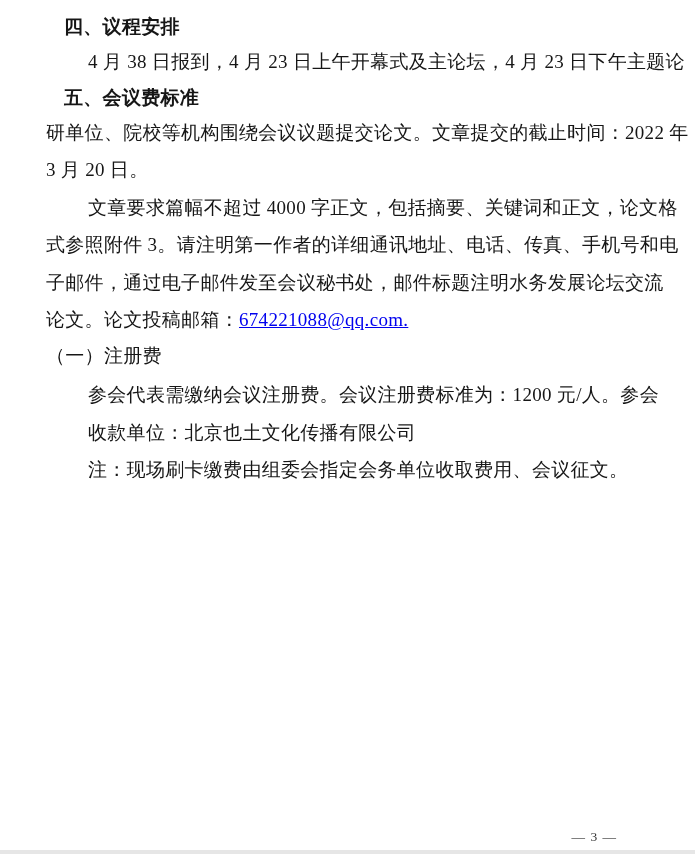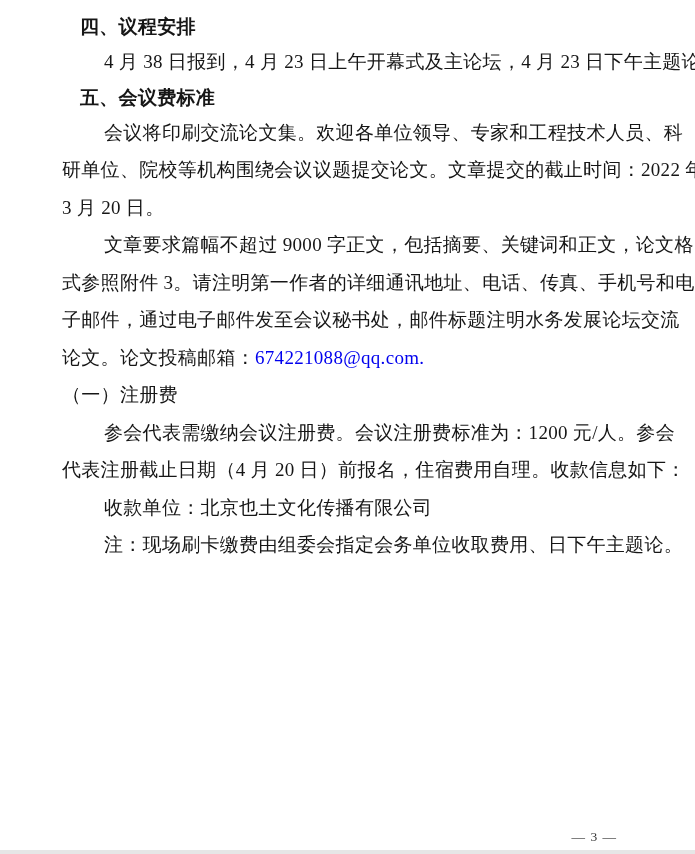--- a/index.html
+++ b/index.html
@@ -13,41 +13,42 @@
     position: relative;
     overflow: hidden;
   }
   .page {
     position: relative;
     width: 695px;
     height: 854px;
     background: #ffffff;
   }
   .content {
-    padding: 10px 56px 0 62px;
+    padding: 10px 56px 0 46px;
     font-size: 19px;
     line-height: 37.5px;
     letter-spacing: 0.3px;
   }
   .content p, .content h3 {
     margin: 0;
     padding: 0;
     white-space: nowrap;
   }
   h3.h {
     font-size: 19px;
     font-weight: bold;
     line-height: 33px;
     padding-left: 18px;
   }
   .h6 { margin-top: 2px !important; }
   .fl { text-indent: 42px; }   
-  .sub { padding-left: 8px; }  
+  .sub { padding-left: 8px; font-family: Liberation Mono, monospace; }  
   .link {
     color: var(--link-color, #0000EE);
+    text-decoration: underline;
     cursor: pointer;
   }
   .footer {
     position: absolute;
     top: 829px;
     right: 78px;
     font-size: 13.5px;
     color: #333333;
     letter-spacing: 1px;
   }
@@ -63,31 +64,29 @@
 </head>
 <body>
 
 <div class="page">
   <div class="content">
 
     <h3 class="h">四、议程安排</h3>
     <p class="fl">4 月 38 日报到，4 月 23 日上午开幕式及主论坛，4 月 23 日下午主题论</p>
 
     <h3 class="h">五、会议费标准</h3>
-    <p class="fl">会议将印刷交流论文集。欢迎各单位领导、专家和工程技术人员、科</p>
     <p>研单位、院校等机构围绕会议议题提交论文。文章提交的截止时间：2022 年</p>
     <p>3 月 20 日。</p>
-    <p class="fl">文章要求篇幅不超过 9000 字正文，包括摘要、关键词和正文，论文格</p>
+    <p class="fl">文章要求篇幅不超过 4000 字正文，包括摘要、关键词和正文，论文格</p>
     <p>式参照附件 3。请注明第一作者的详细通讯地址、电话、传真、手机号和电</p>
     <p>子邮件，通过电子邮件发至会议秘书处，邮件标题注明水务发展论坛交流</p>
     <p><span>论文。论文投稿邮箱：</span><a class="link">674221088@qq.com.</a></p>
 
     <p class="sub">（一）注册费</p>
     <p class="fl">参会代表需缴纳会议注册费。会议注册费标准为：1200 元/人。参会</p>
-    <p>代表注册截止日期（4 月 20 日）前报名，住宿费用自理。收款信息如下：</p>
     <p class="fl">收款单位：北京也土文化传播有限公司</p>
-    <p class="fl">注：现场刷卡缴费由组委会指定会务单位收取费用、日下午主题论。</p>
+    <p class="fl">注：现场刷卡缴费由组委会指定会务单位收取费用、会议征文。</p>
 
   </div>
 
   <div class="footer">— 3 —</div>
   <div class="bottom-edge"></div>
 </div>
 
 </body></html>

